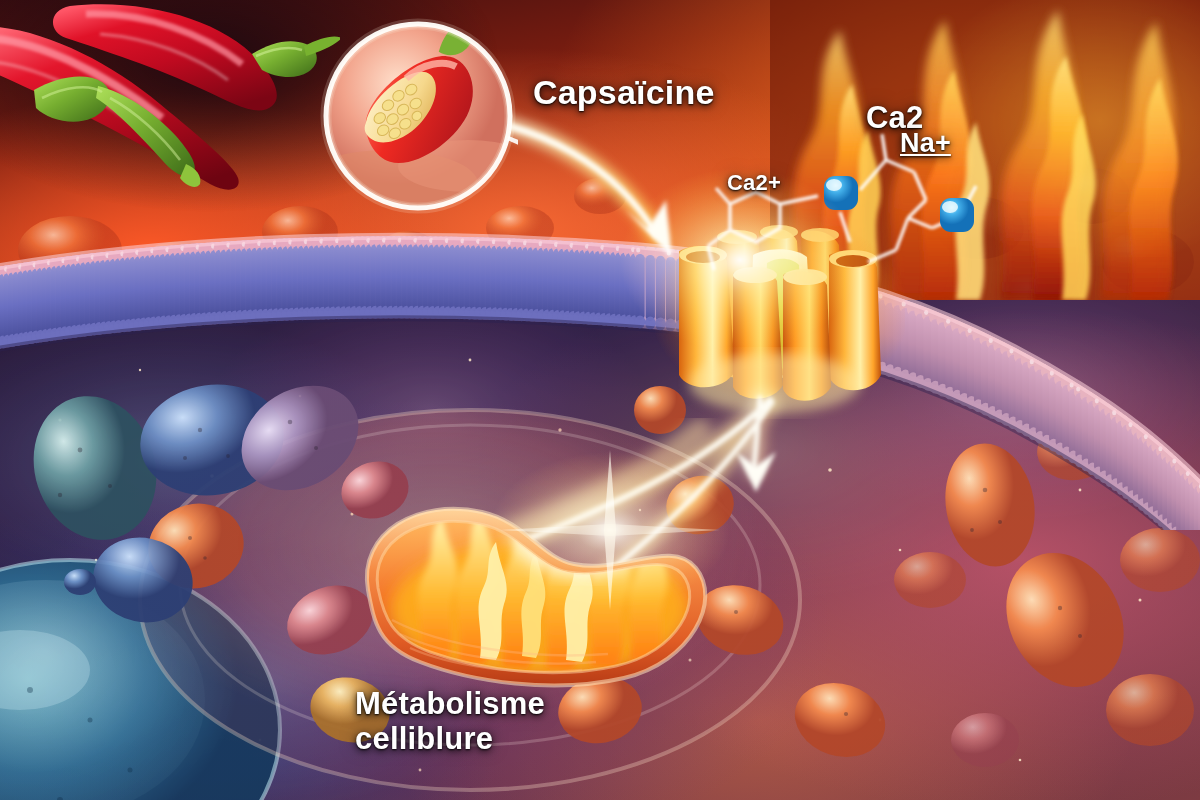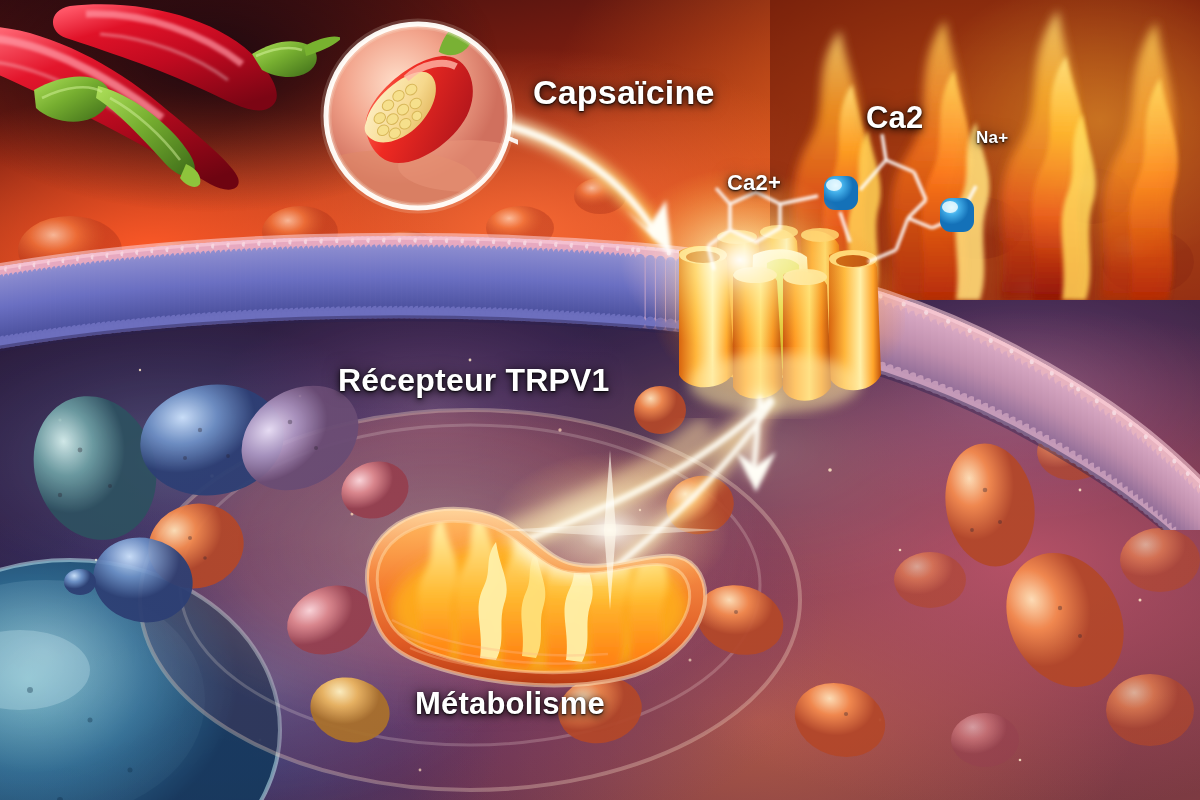--- a/index.html
+++ b/index.html
@@ -56,23 +56,23 @@
 
   
   #magnifier{left:318px;top:16px;width:200px;height:200px;}
 
   
   .label{position:absolute;color:#fff;font-weight:bold;
     text-shadow:0 2px 7px rgba(0,0,0,.78),0 0 16px rgba(0,0,0,.5),0 1px 2px rgba(0,0,0,.9);
     letter-spacing:.2px;white-space:pre;}
   #lbl-capsaicine{left:533px;top:73px;font-size:34px;}
   #lbl-trpv1{left:338px;top:362px;font-size:32px;}
-  #lbl-metabolisme{left:355px;top:686px;font-size:31px;width:250px;text-align:right;line-height:1.14;white-space:normal;}
+  #lbl-metabolisme{left:355px;top:686px;font-size:31px;width:250px;text-align:left;line-height:1.14;white-space:normal;}
   #lbl-ca2{left:866px;top:100px;font-size:31px;}
-  #lbl-na{left:976px;top:128px;font-size:17px;}
+  #lbl-na{left:900px;top:128px;font-size:27px;text-decoration:underline;}
   #lbl-ca2plus{left:727px;top:170px;font-size:22px;}
 </style>
 </head>
 <body>
 
 <div id="stage">
 
   <div class="lay" id="extracellular"></div>
 
   <svg class="lay" id="exblobs" width="1200" height="330" style="left:0;top:0">
@@ -1438,24 +1438,24 @@
     </g>
 
     <circle cx="100" cy="100" r="92" fill="none" stroke="#ffffff" stroke-width="5" opacity=".97"></circle>
     <circle cx="100" cy="100" r="92" fill="none" stroke="#fff6de" stroke-width="11" opacity=".18"></circle>
 
     <path d="M190 122 C200 126, 208 130, 214 134" stroke="#ffffff" stroke-width="4.5" fill="none" opacity=".9"></path>
   </svg>
 
   <div class="label" id="lbl-capsaicine">Capsaïcine</div>
 
-  <div class="label" id="lbl-trpv1">Récepteur TRPV1</div>
 
   <div class="label" id="lbl-metabolisme">
     <span>Métabolisme</span><br>
+    <span>celliblure</span>
   </div>
 
   <div class="label" id="lbl-ca2">Ca2</div>
 
   <div class="label" id="lbl-na">Na+</div>
 
   <div class="label" id="lbl-ca2plus">Ca2+</div>
 
 </div>
 

